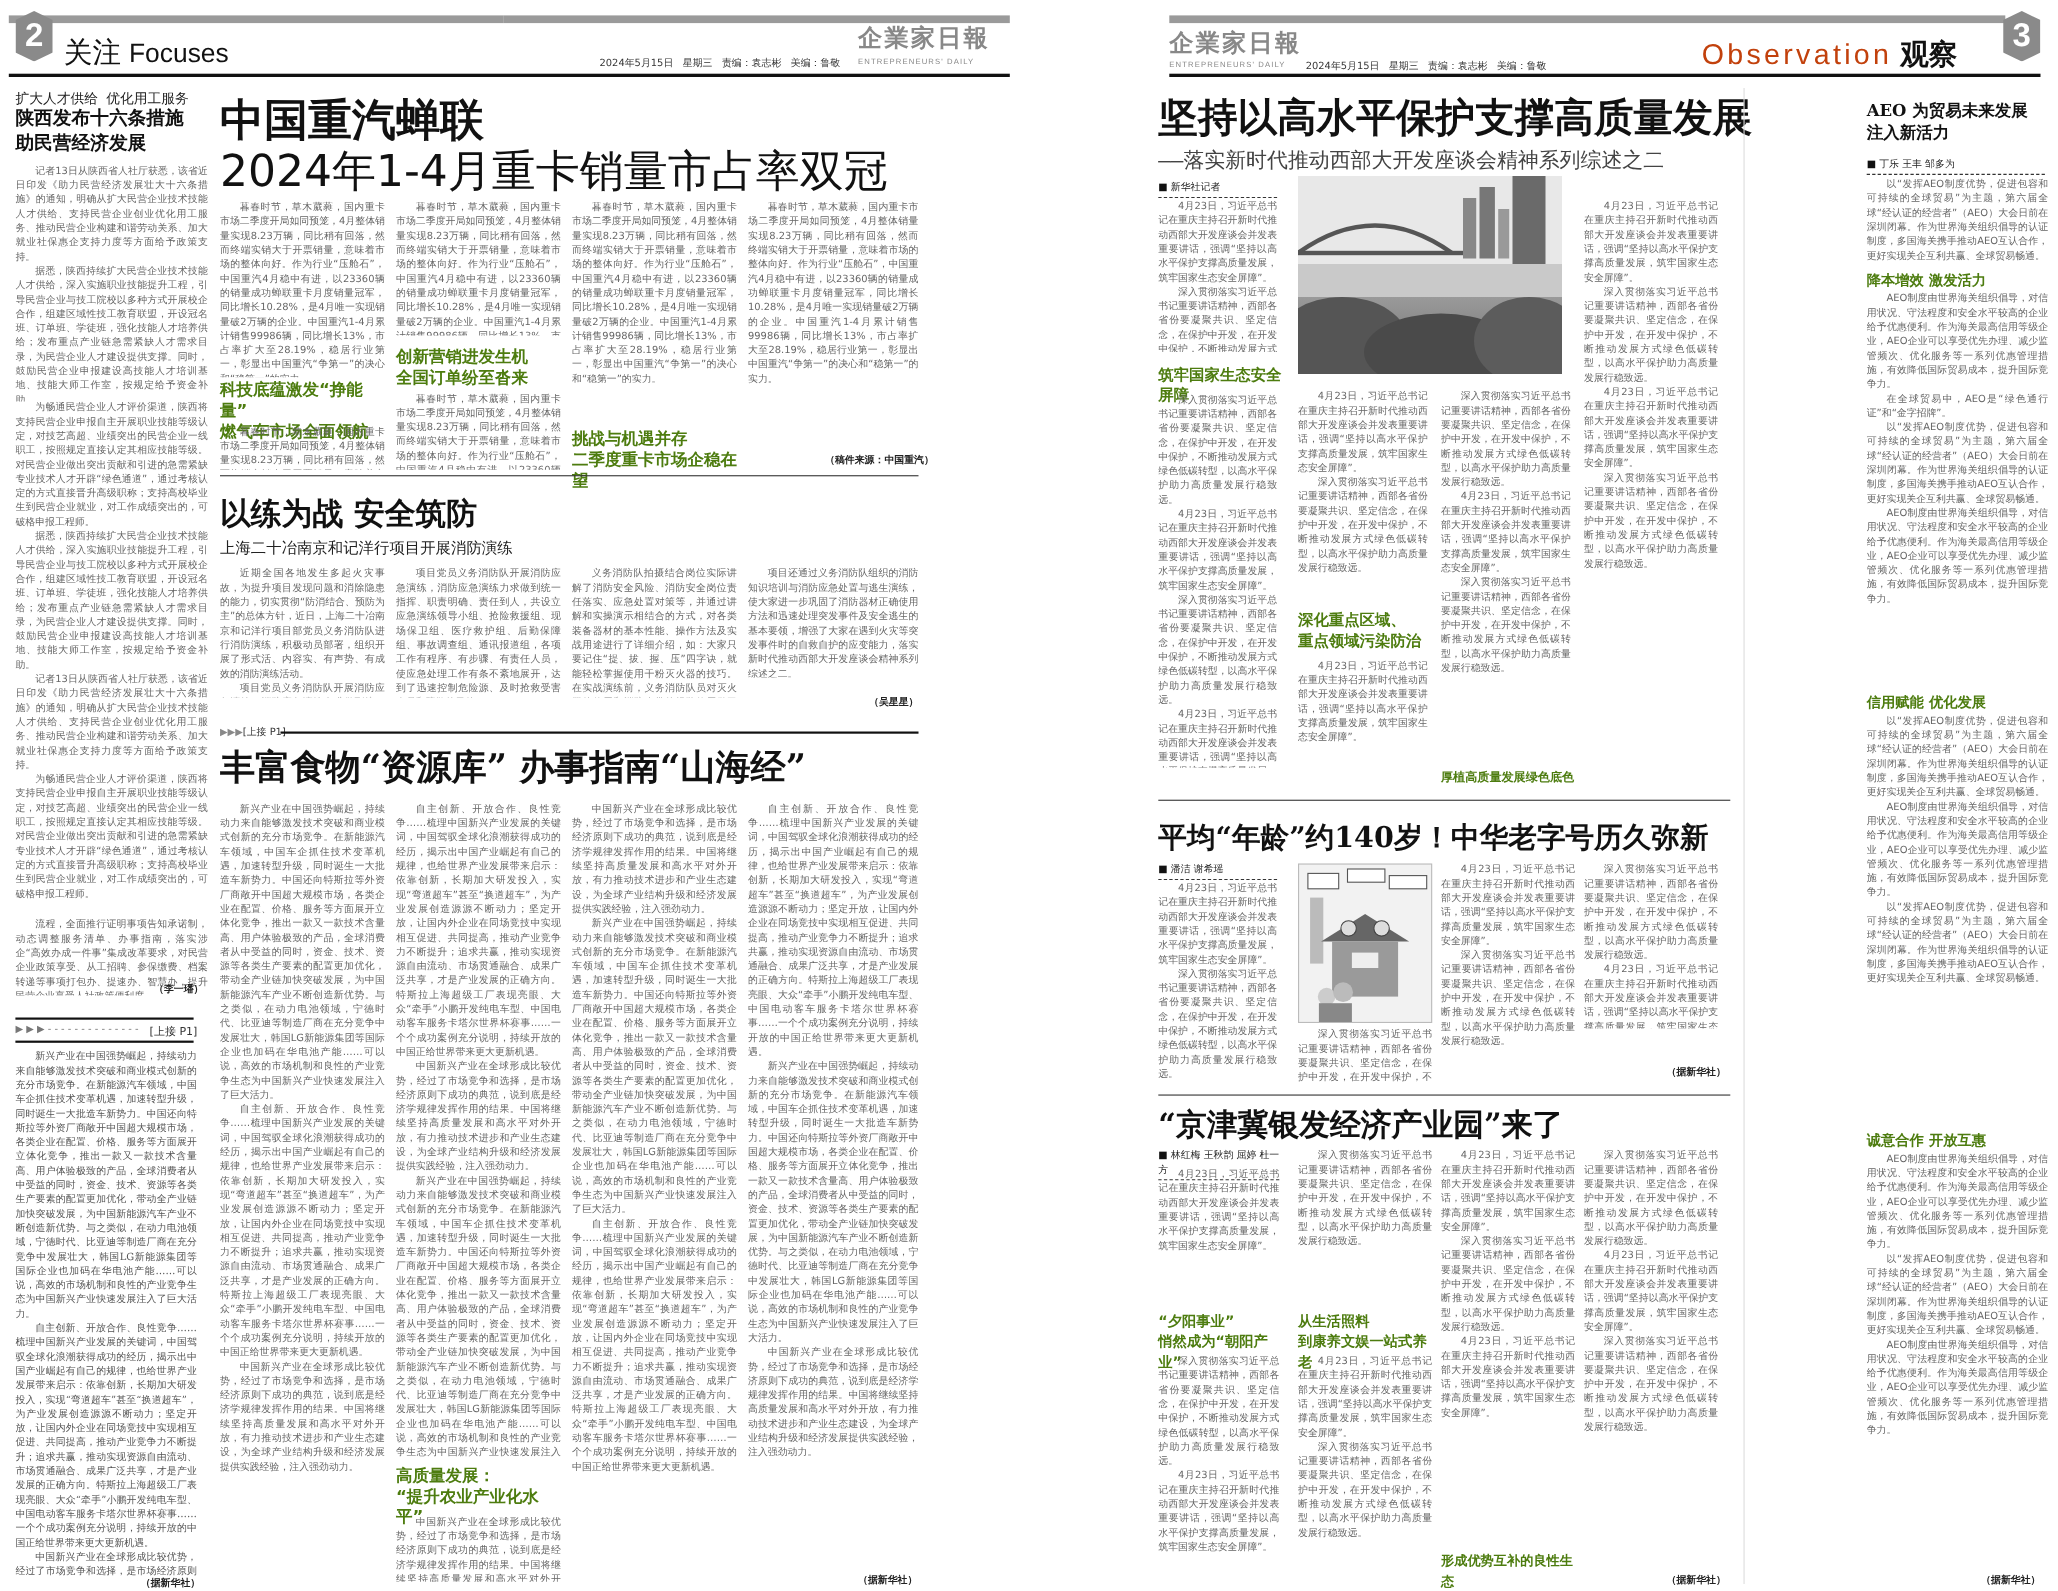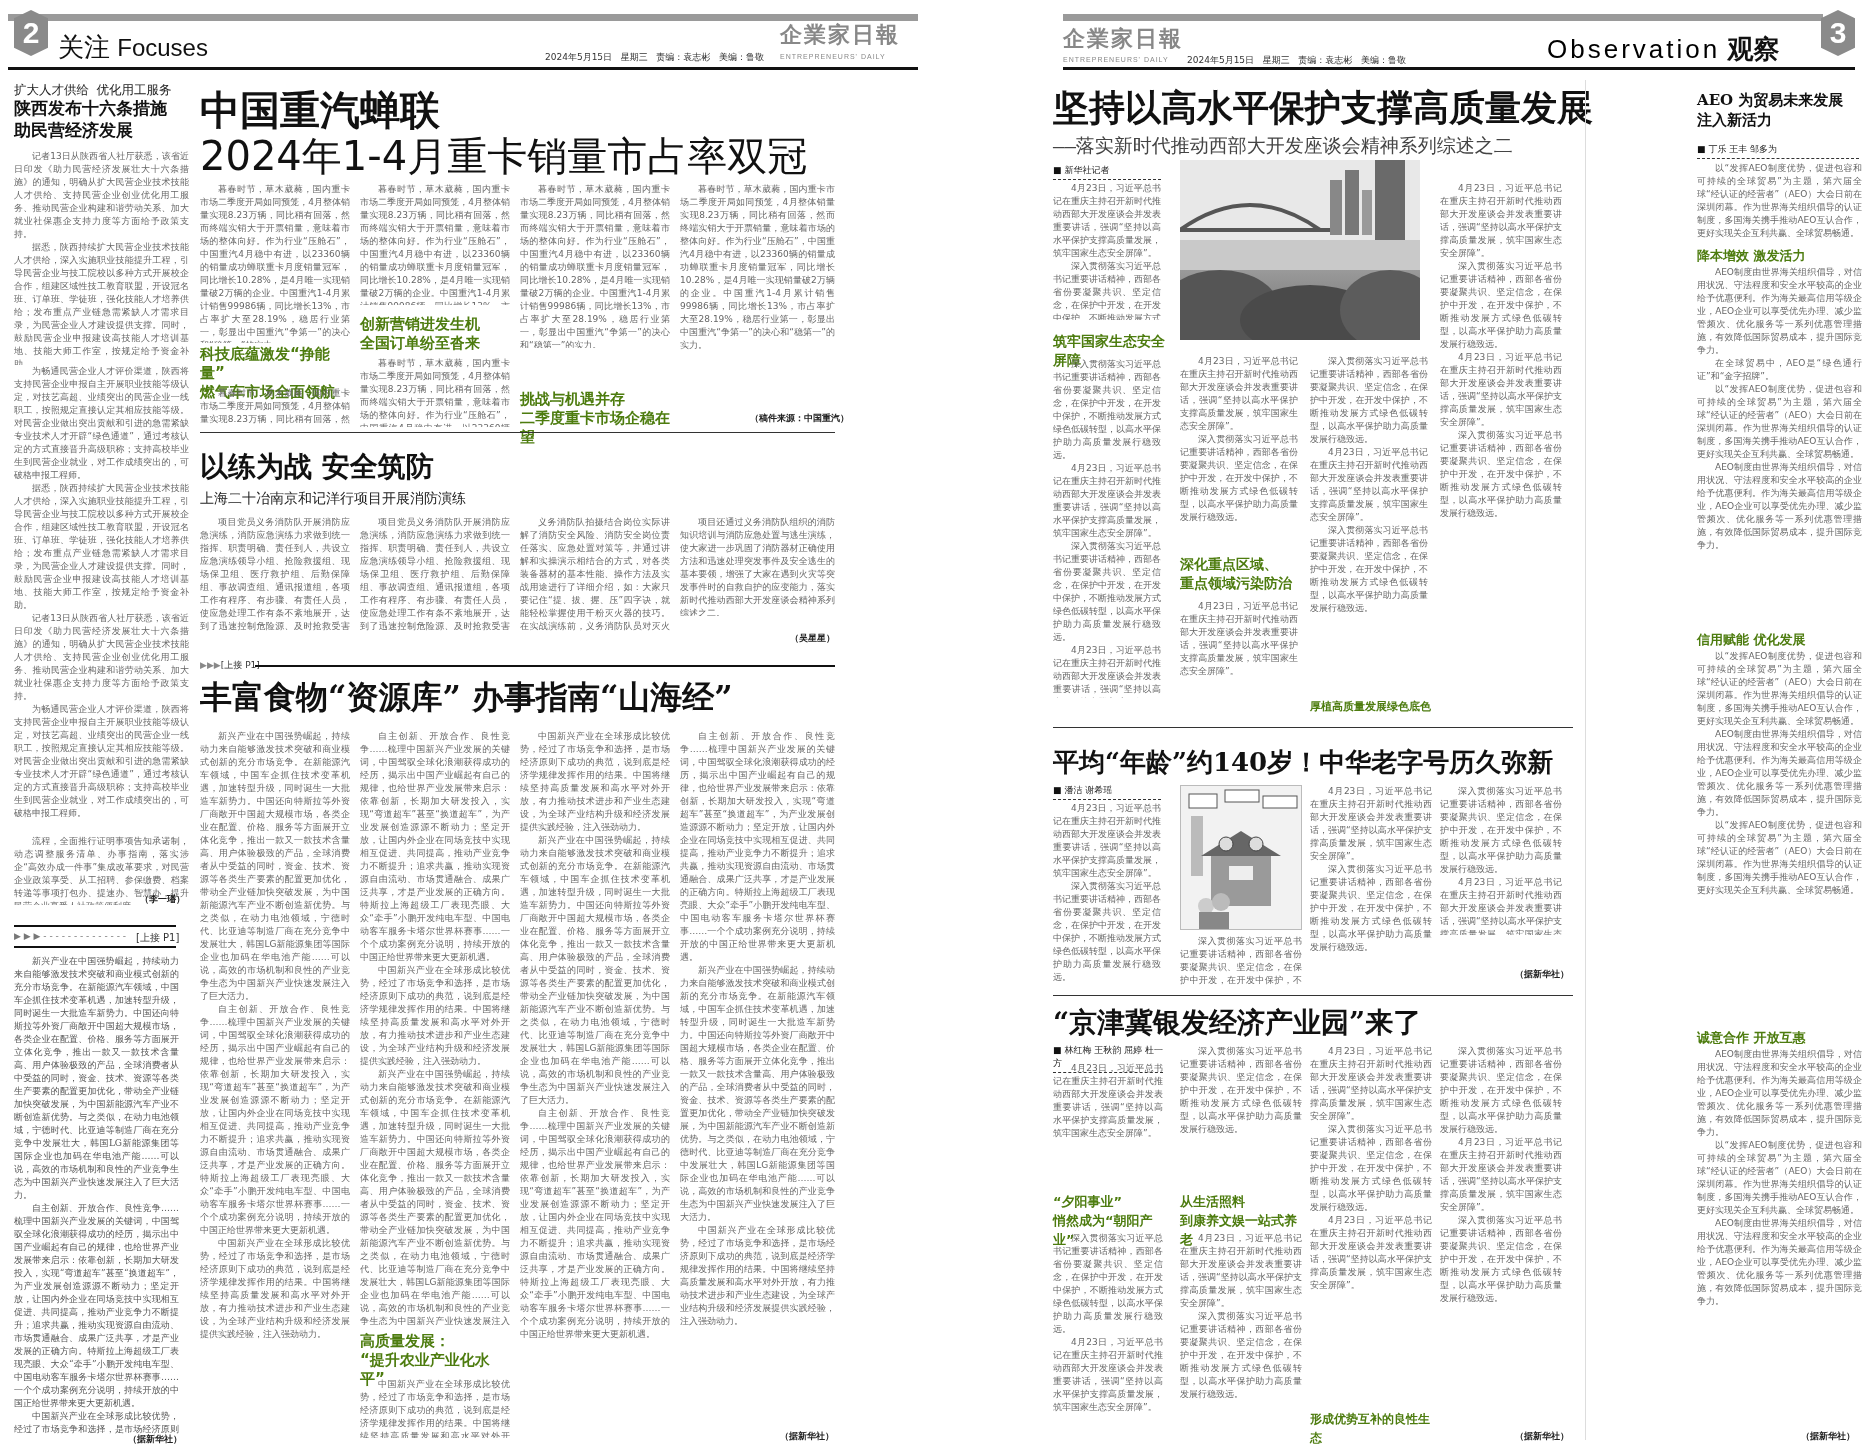--- a/index.html
+++ b/index.html
@@ -115,20 +115,21 @@
     </div>
     <div class="src" style="left:750px;top:412px">（稿件来源：中国重汽）</div>
   </div>
 
   <div class="hr" style="left:200px;top:432px;width:635px"></div>
 
   <div>
     <div class="hl" style="left:200px;top:452px;font-size:28px">以练为战 安全筑防</div>
     <div class="sub" style="left:200px;top:490px;font-size:14px">上海二十冶南京和记洋行项目开展消防演练</div>
     <div class="col" style="left:200px;top:516px;width:150px;height:118px">
+        <p>近期全国各地发生多起火灾事故，为提升项目发现问题和消除隐患的能力，切实贯彻“防消结合、预防为主”的总体方针，近日，上海二十冶南京和记洋行项目部党员义务消防队进行消防演练，积极动员部署，组织开展了形式活、内容实、有声势、有成效的消防演练活动。</p>
         <p>项目党员义务消防队开展消防应急演练，消防应急演练力求做到统一指挥、职责明确、责任到人，共设立应急演练领导小组、抢险救援组、现场保卫组、医疗救护组、后勤保障组、事故调查组、通讯报道组，各项工作有程序、有步骤、有责任人员，使应急处理工作有条不紊地展开，达到了迅速控制危险源、及时抢救受害人员和疏散的目的。</p>
       </div>
     <div class="col" style="left:360px;top:516px;width:150px;height:118px">
         <p>项目党员义务消防队开展消防应急演练，消防应急演练力求做到统一指挥、职责明确、责任到人，共设立应急演练领导小组、抢险救援组、现场保卫组、医疗救护组、后勤保障组、事故调查组、通讯报道组，各项工作有程序、有步骤、有责任人员，使应急处理工作有条不紊地展开，达到了迅速控制危险源、及时抢救受害人员和疏散的目的。</p>
       </div>
     <div class="col" style="left:520px;top:516px;width:150px;height:118px">
         <p>义务消防队拍摄结合岗位实际讲解了消防安全风险、消防安全岗位责任落实、应急处置对策等，并通过讲解和实操演示相结合的方式，对各类装备器材的基本性能、操作方法及实战用途进行了详细介绍，如：大家只要记住“提、拔、握、压”四字诀，就能轻松掌握使用干粉灭火器的技巧。在实战演练前，义务消防队员对灭火器的使用和消防水带的组装使用做了示范操作，随后，现场作业人员手持灭火器及消防水带，依次体验现场模拟灭火。同时义务消防队队员在演练过程中对灭火流程中的关键点进行讲解。</p>
       </div>
     <div class="col" style="left:680px;top:516px;width:155px;height:100px">
         <p>项目还通过义务消防队组织的消防知识培训与消防应急处置与逃生演练，使大家进一步巩固了消防器材正确使用方法和迅速处理突发事件及安全逃生的基本要领，增强了大家在遇到火灾等突发事件时的自救自护的应变能力，落实新时代推动西部大开发座谈会精神系列综述之二。</p>
@@ -173,21 +174,21 @@
     <div class="bar" style="left:128px;width:760px"></div>
     <div class="logo" style="left:128px;top:12px">企業家日報</div>
     <div class="logo-en" style="left:128px;top:44px">ENTREPRENEURS' DAILY</div>
     <div class="meta" style="left:252px;top:42px">
       <span>2024年5月15日</span>&nbsp;&nbsp;
       <span>星期三</span>&nbsp;&nbsp;
       <span>责编：袁志彬</span>&nbsp;&nbsp;
       <span>美编：鲁敬</span>
     </div>
     <div class="sect" style="left:612px;top:20px">
-      <span style="letter-spacing:3px;color:#000000">Observation</span>
+      <span style="letter-spacing:3px;color:#c2410c">Observation</span>
       <span style="font-weight:bold">观察</span>
     </div>
     <div class="badge" style="left:886px;top:-2px">3</div>
     <div class="rule" style="left:128px;width:792px"></div>
   </div>
 
   <div>
     <div class="hl" style="left:118px;top:88px;font-size:36px">坚持以高水平保护支撑高质量发展</div>
     <div class="sub" style="left:118px;top:133px;font-size:19px;color:#444">——落实新时代推动西部大开发座谈会精神系列综述之二</div>
     <div class="byline" style="left:118px;top:164px;width:108px">新华社记者</div>

